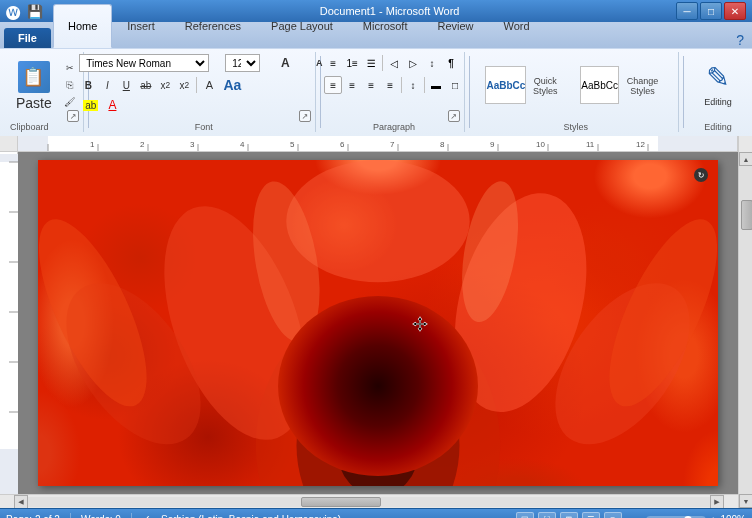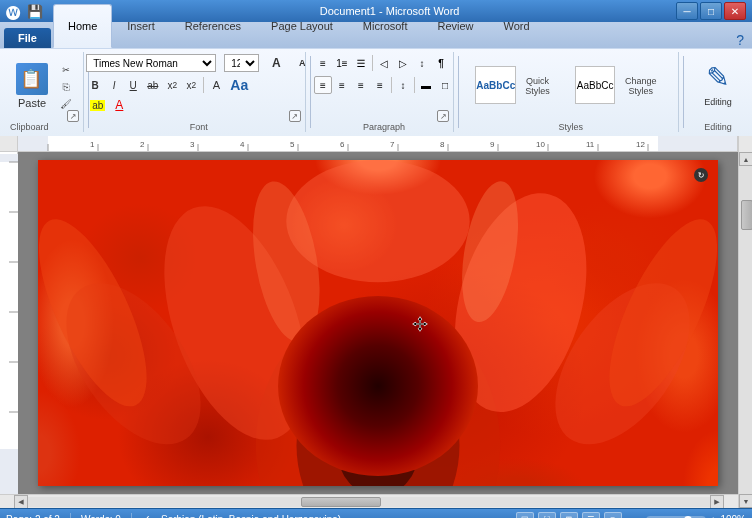--- a/index.html
+++ b/index.html
@@ -35,21 +35,21 @@
     .ribbon-content { background: linear-gradient(to bottom, #f4f8ff, #e5eef8); padding: 3px 4px 4px 4px; border-top: 1px solid #c8d8ee; display: flex; align-items: stretch; gap: 2px; height: 88px; }
     .ribbon-group { display: flex; flex-direction: column; align-items: center; border-right: 1px solid #c0cfe0; padding: 2px 6px; min-width: fit-content; position: relative; }
     .ribbon-group-label { position: absolute; bottom: 0; font-size: 9px; color: #555; white-space: nowrap; }
     .ribbon-group-content { display: flex; align-items: flex-start; gap: 2px; flex: 1; }
     .paste-btn { display: flex; flex-direction: column; align-items: center; padding: 3px 6px; cursor: pointer; border-radius: 3px; background: none; border: none; color: #333; }
     .paste-icon { width: 32px; height: 32px; background: linear-gradient(135deg, #4a90e2 0%, #357abd 100%); border-radius: 2px; display: flex; align-items: center; justify-content: center; color: white; font-size: 18px; margin-bottom: 2px; }
     .small-btns { display: flex; flex-direction: column; gap: 1px; margin-top: 2px; }
     .small-btn { width: 20px; height: 16px; background: none; border: 1px solid transparent; border-radius: 2px; cursor: pointer; font-size: 9px; display: flex; align-items: center; justify-content: center; color: #333; }
 
     
-    .font-row { display: flex; gap: 8px; align-items: flex-end; margin-bottom: 2px; }
+    .font-row { display: flex; gap: 16px; align-items: flex-end; margin-bottom: 2px; }
     .font-select { height: 18px; font-size: 10px; border: 1px solid #aaa; background: white; padding: 0 2px; width: 130px; }
     .font-size-select { height: 18px; font-size: 10px; border: 1px solid #aaa; background: white; padding: 0 2px; width: 35px; }
     .font-row2 { display: flex; gap: 1px; align-items: center; }
     .fmt-btn { height: 18px; min-width: 18px; padding: 0 3px; background: none; border: 1px solid transparent; border-radius: 2px; cursor: pointer; font-size: 10px; display: flex; align-items: center; justify-content: center; color: #333; }
     .fmt-btn.bold { font-weight: bold; }
     .fmt-btn.italic { font-style: italic; }
     .fmt-btn.underline { text-decoration: underline; }
 
     
     .para-row { display: flex; gap: 1px; align-items: center; margin-bottom: 2px; }
@@ -231,21 +231,21 @@
       <span style="color:#1f5fa8;font-size:14px;cursor:pointer;">?</span>
     </div>
   </div>
 
   <div class="ribbon-content">
 
     <div class="ribbon-group" style="flex-direction:row;min-width:80px;padding-bottom:14px;">
       <div class="ribbon-group-content">
         <button class="paste-btn">
           <div class="paste-icon">📋</div>
-          <span style="font-size:11px;">Paste</span>
+          <span style="font-size:14px;">Paste</span>
         </button>
         <div class="small-btns">
           <button class="small-btn">✂</button>
           <button class="small-btn">⎘</button>
           <button class="small-btn">🖌</button>
         </div>
       </div>
       <div class="ribbon-group-label">Clipboard</div>
       <div class="dialog-launcher">↗</div>
     </div>

